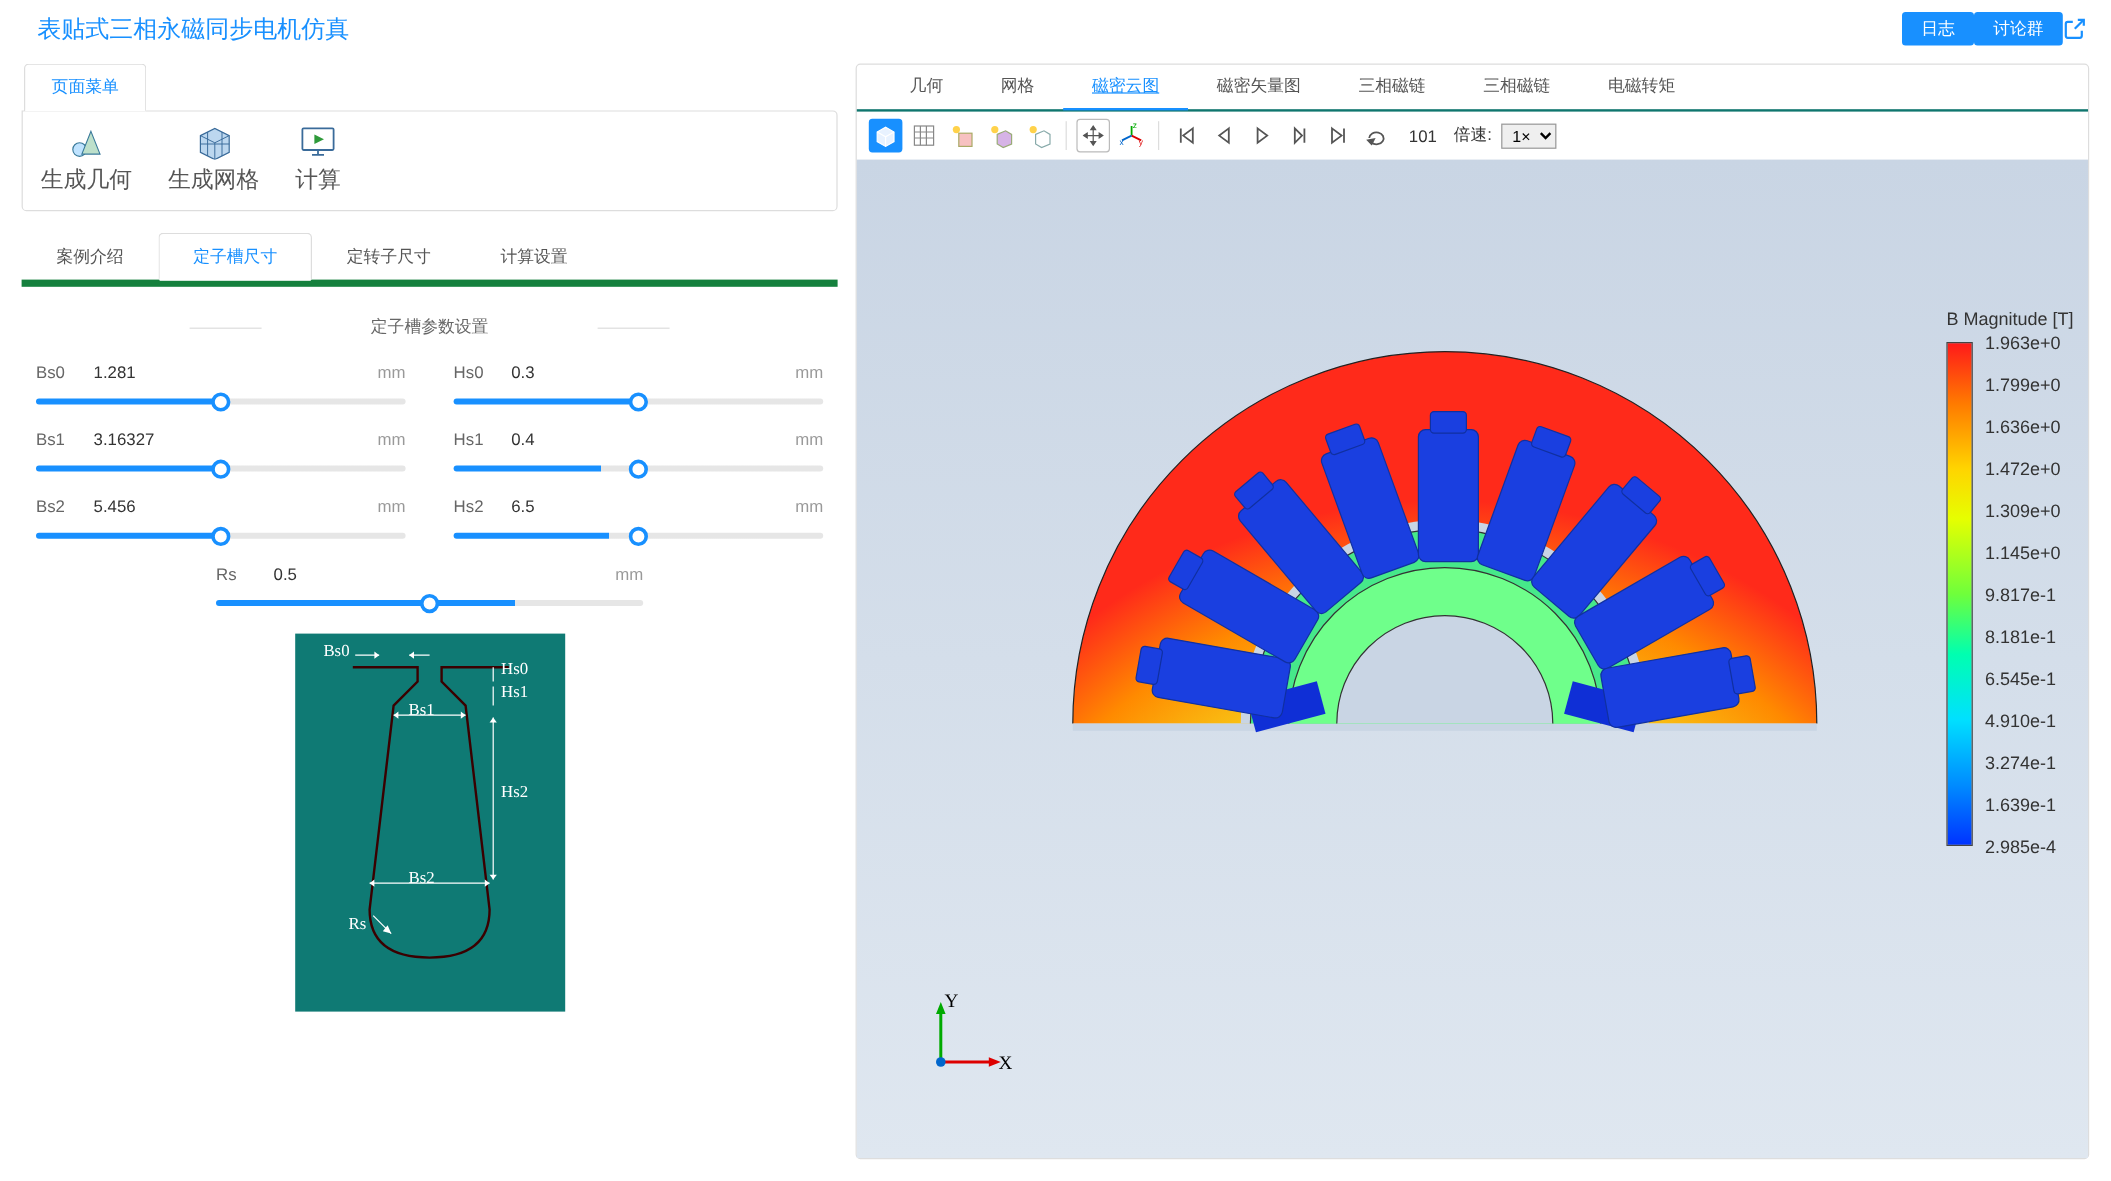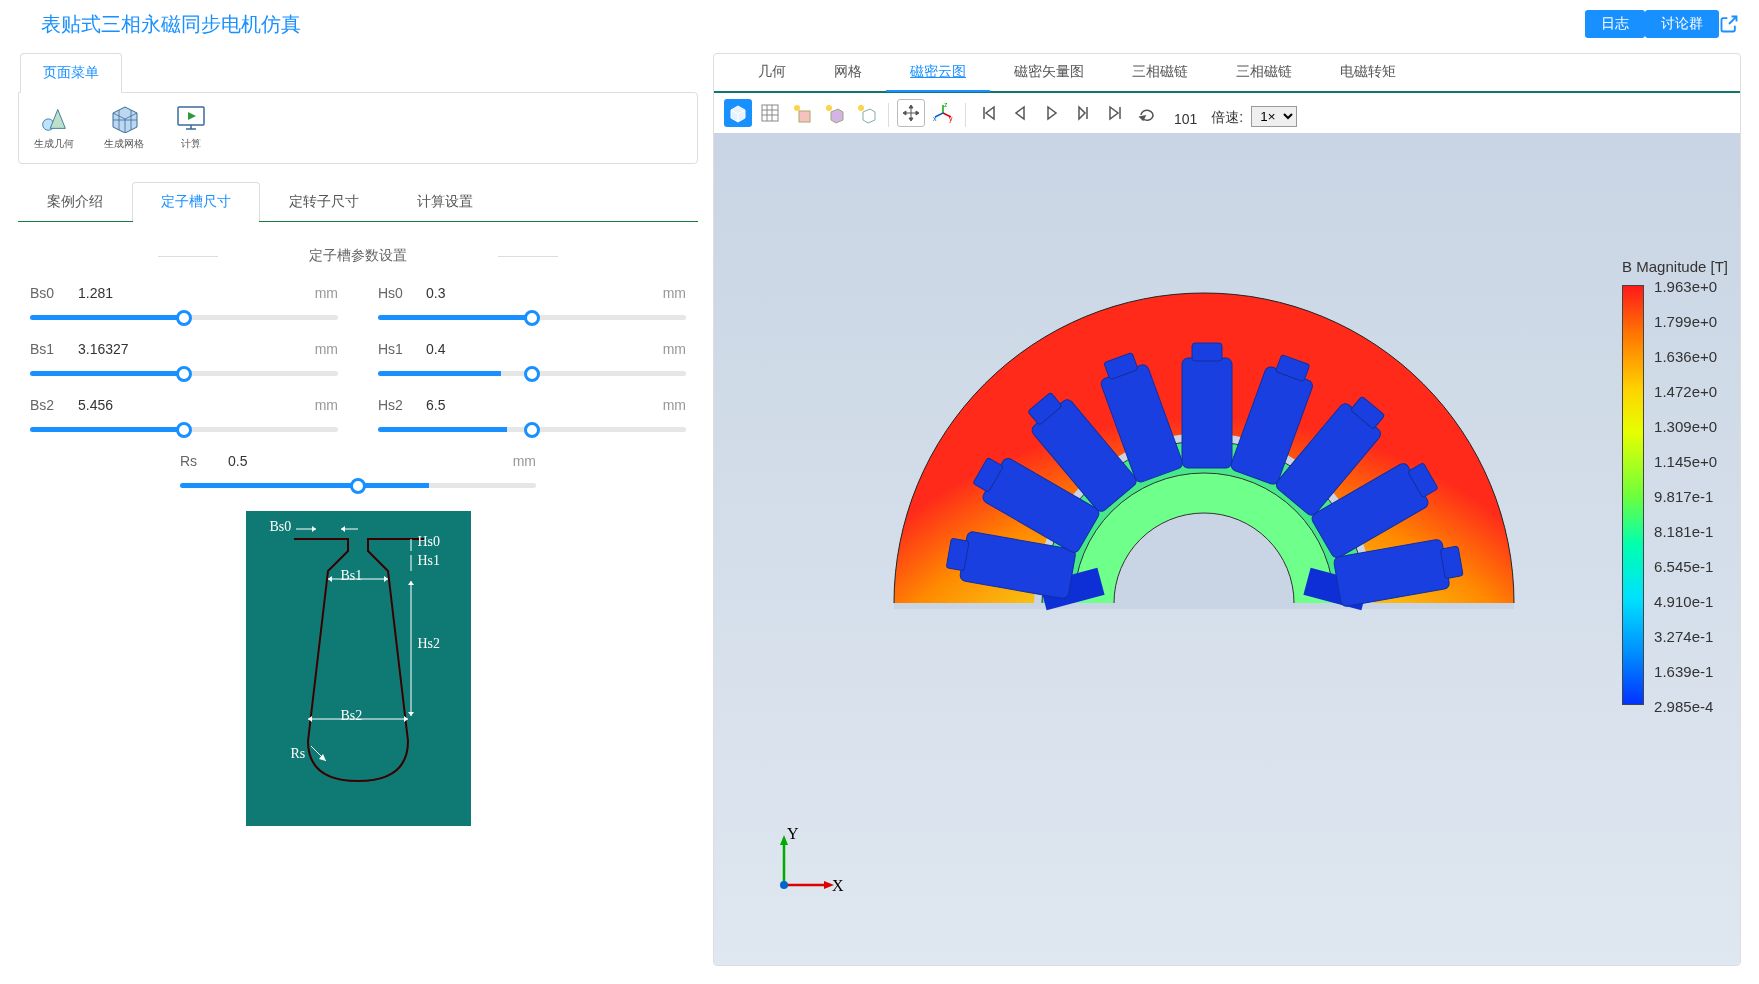--- a/index.html
+++ b/index.html
@@ -1,30 +1,30 @@
 <!DOCTYPE html>
 <html><head>
 <meta charset="utf-8">
 <style>
 * { box-sizing: border-box; margin: 0; padding: 0; }
 body { font-family: "Microsoft YaHei", Arial, sans-serif; font-size: 14px; color: #333; background: #fff; }
 .app { width: 1759px; height: 984px; display: flex; flex-direction: column; }
-.header { display: flex; align-items: center; justify-content: space-between; padding: 10px 20px 15px 41px; }
+.header { display: flex; align-items: center; justify-content: space-between; padding: 10px 20px 15px 31px; }
 .title { color: #1890ff; font-size: 20px; font-weight: 400; }
 .header-right { display: flex; align-items: center; }
 .btn { background: #1890ff; color: #fff; border: none; border-radius: 3px; padding: 5px 16px; font-size: 14px; cursor: pointer; }
 .open-icon { width: 20px; height: 20px; color: #1890ff; cursor: pointer; }
 .main-area { display: flex; flex: 1; padding: 0 18px 18px 18px; gap: 15px; }
 .left-panel { width: 680px; display: flex; flex-direction: column; }
 .page-menu-tab { border: 1px solid #ddd; border-radius: 4px 4px 0 0; display: inline-block; padding: 10px 22px; color: #1890ff; background: #fff; border-bottom: 1px solid #fff; position: relative; z-index: 2; margin-left: 2px; }
 .ribbon { border: 1px solid #ddd; border-radius: 0 4px 4px 4px; padding: 10px 15px 12px 15px; display: flex; gap: 30px; margin-top: -1px; }
 .ribbon-item { display: flex; flex-direction: column; align-items: center; gap: 4px; cursor: pointer; }
 .ribbon-icon { width: 34px; height: 30px; display: flex; align-items: center; justify-content: center; }
-.ribbon-label { font-size: 10px; color: #555; }
-.settings-tabs { display: flex; border-bottom: 1px solid #15803d; margin-top: 18px; }
+.ribbon-label { font-size: 19px; color: #555; }
+.settings-tabs { display: flex; border-bottom: 6px solid #15803d; margin-top: 18px; }
 .settings-tab { padding: 10px 28px; cursor: pointer; color: #555; border: 1px solid transparent; border-bottom: none; }
 .settings-tab.active { color: #1890ff; border-color: #ddd; border-radius: 4px 4px 0 0; background: #fff; position: relative; }
 .settings-tab.active::after { content: ""; position: absolute; left: 0; right: 0; bottom: -1px; height: 2px; background: #fff; }
 .section-title { text-align: center; color: #666; margin: 25px 0 20px 0; position: relative; }
 .section-title::before, .section-title::after { content: ""; position: absolute; top: 50%; width: 60px; height: 1px; background: #ddd; }
 .section-title::before { left: 140px; } .section-title::after { right: 140px; }
 .params-grid { display: grid; grid-template-columns: 1fr 1fr; gap: 18px 40px; padding: 0 12px; }
 .param { }
 .param-header { display: flex; align-items: baseline; gap: 12px; color: #666; margin-bottom: 6px; }
 .param-name { min-width: 36px; }
@@ -32,21 +32,21 @@
 .param-unit { color: #999; }
 .slider { -webkit-appearance: none; width: 100%; height: 5px; border-radius: 3px; background: linear-gradient(to right, #1890ff 0%, #1890ff var(--p,50%), #e6e6e6 var(--p,50%), #e6e6e6 100%); outline: none; }
 .slider::-webkit-slider-thumb { -webkit-appearance: none; width: 16px; height: 16px; border-radius: 50%; background: #fff; border: 3px solid #1890ff; cursor: pointer; }
 .slider::-moz-range-thumb { width: 12px; height: 12px; border-radius: 50%; background: #fff; border: 3px solid #1890ff; cursor: pointer; }
 .param-rs { grid-column: 1 / span 2; padding: 0 150px; }
 .diagram-box { margin: 20px auto 0 auto; width: 225px; height: 315px; background: #0f7a74; position: relative; color: #fff; font-size: 14px; font-family: "Times New Roman", serif; }
 .right-panel { flex: 1; border: 1px solid #ddd; border-radius: 4px; display: flex; flex-direction: column; }
 .viz-tabs { display: flex; border-bottom: 2px solid #0f766e; padding-left: 20px; }
 .viz-tab { padding: 9px 24px; cursor: pointer; color: #555; }
 .viz-tab.active { color: #1890ff; border-bottom: 2px solid #1890ff; margin-bottom: -1px; text-decoration: underline; }
-.toolbar { display: flex; align-items: flex-end; padding: 6px 10px; gap: 4px; }
+.toolbar { display: flex; align-items: center; padding: 6px 10px; gap: 4px; }
 .tool-btn { width: 28px; height: 28px; display: flex; align-items: center; justify-content: center; cursor: pointer; border-radius: 3px; }
 .tool-btn.active { background: #1890ff; }
 .divider { width: 1px; height: 24px; background: #ddd; margin: 0 4px; }
 .frame-count { padding: 0 8px; color: #333; }
 .speed-label { color: #333; margin-left: 2px; }
 .speed-select { border: 1px solid #999; padding: 1px 4px; margin-left: 4px; }
 .viewport { flex: 1; background: linear-gradient(#c9d5e4, #dfe7f0); position: relative; overflow: hidden; }
 .legend { position: absolute; right: 12px; top: 125px; font-size: 15px; }
 .legend-title { margin-bottom: 10px; color: #333; }
 .legend-body { display: flex; gap: 10px; align-items: flex-start; }

